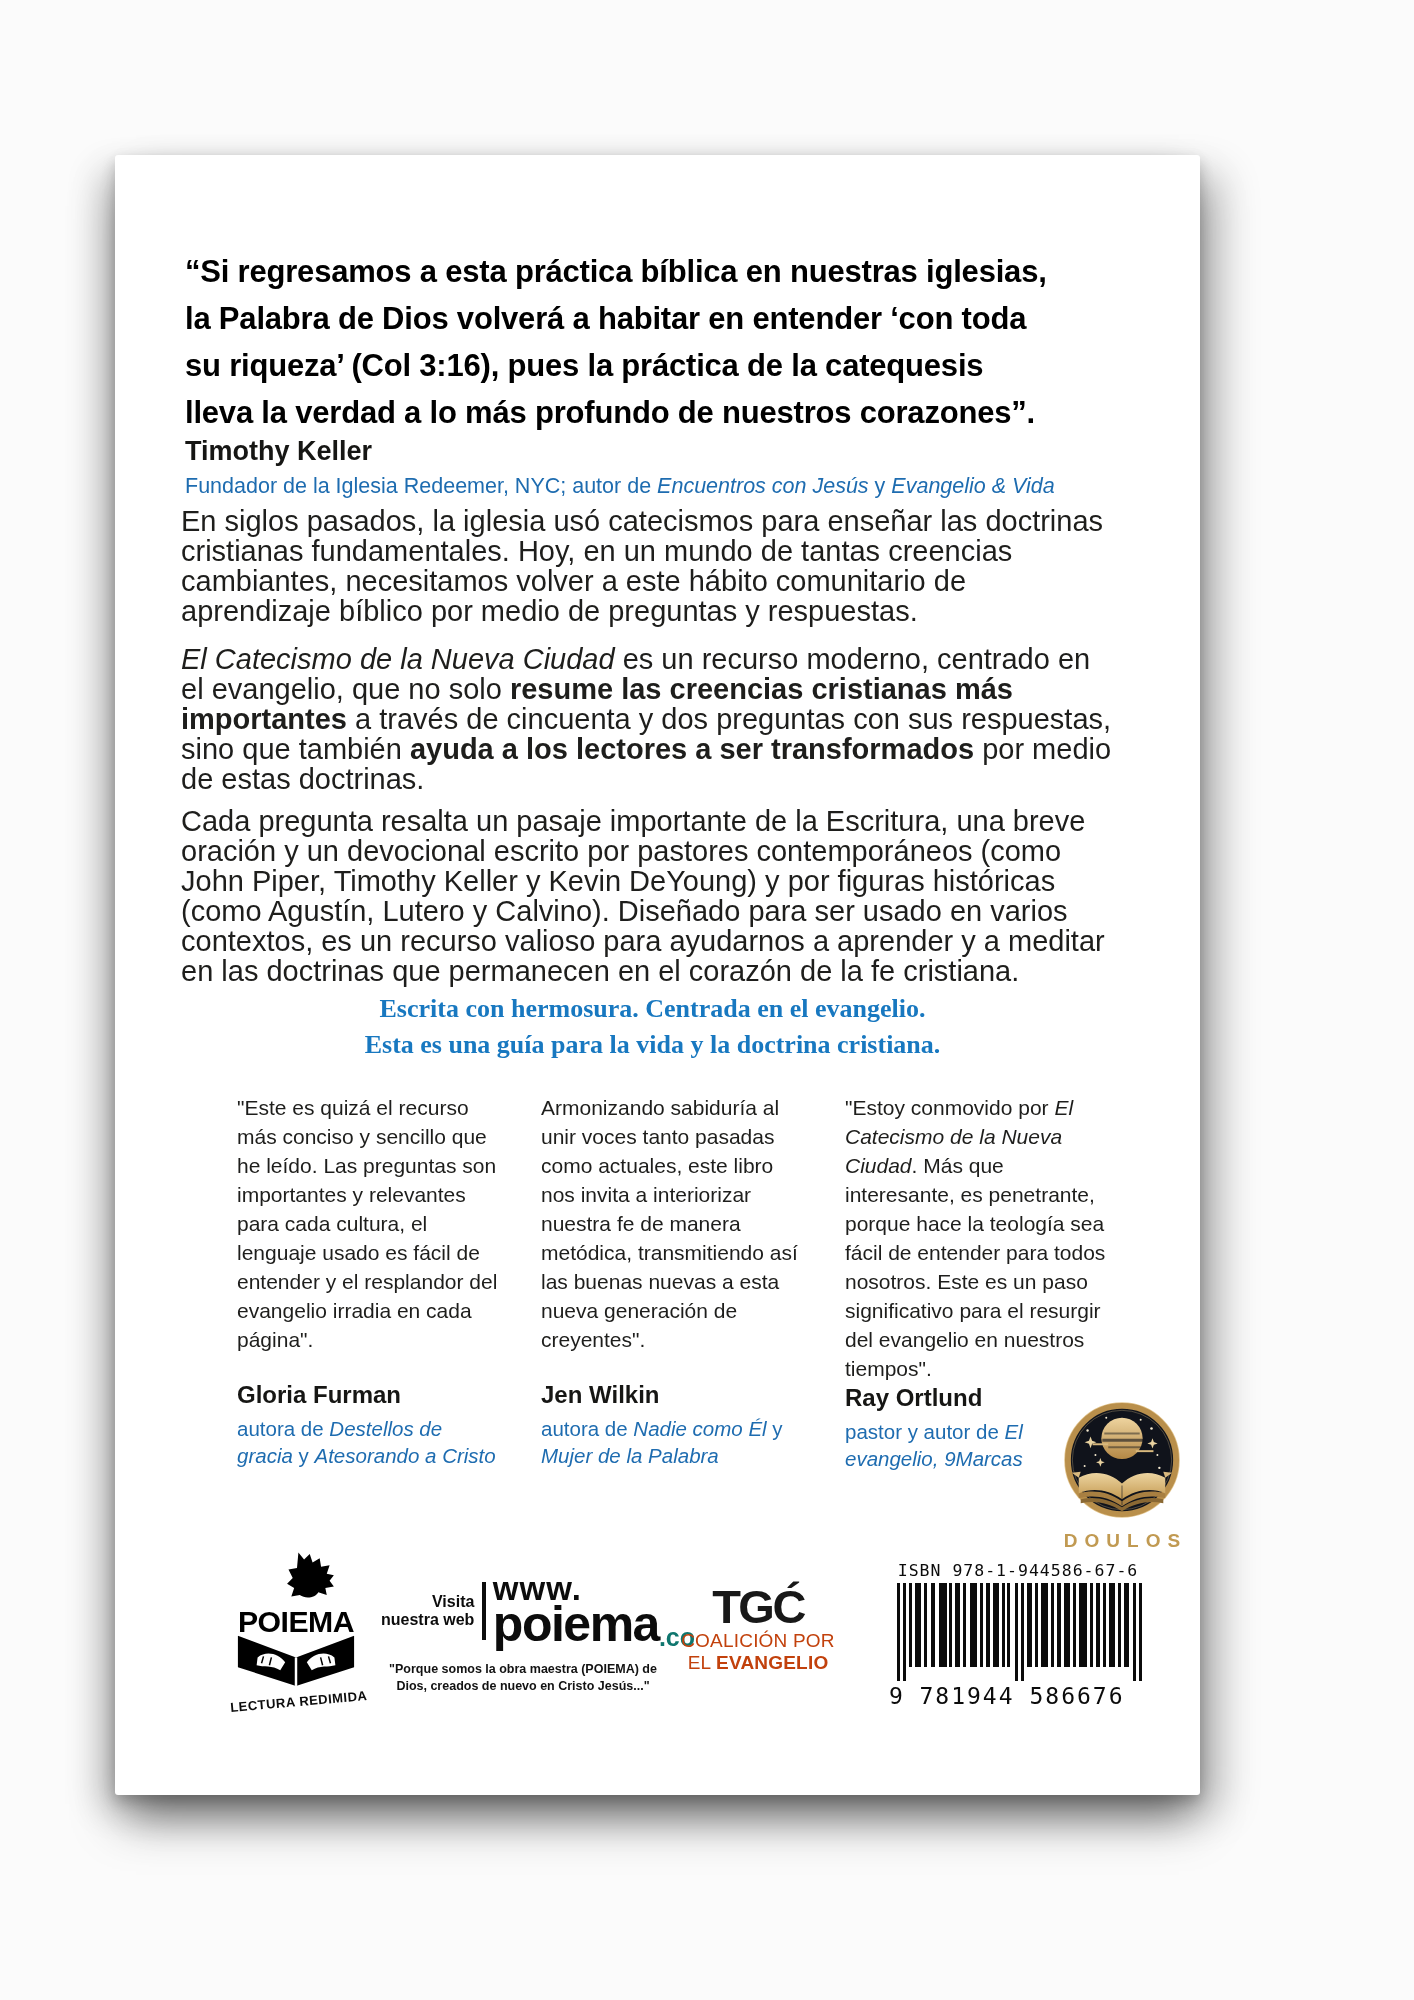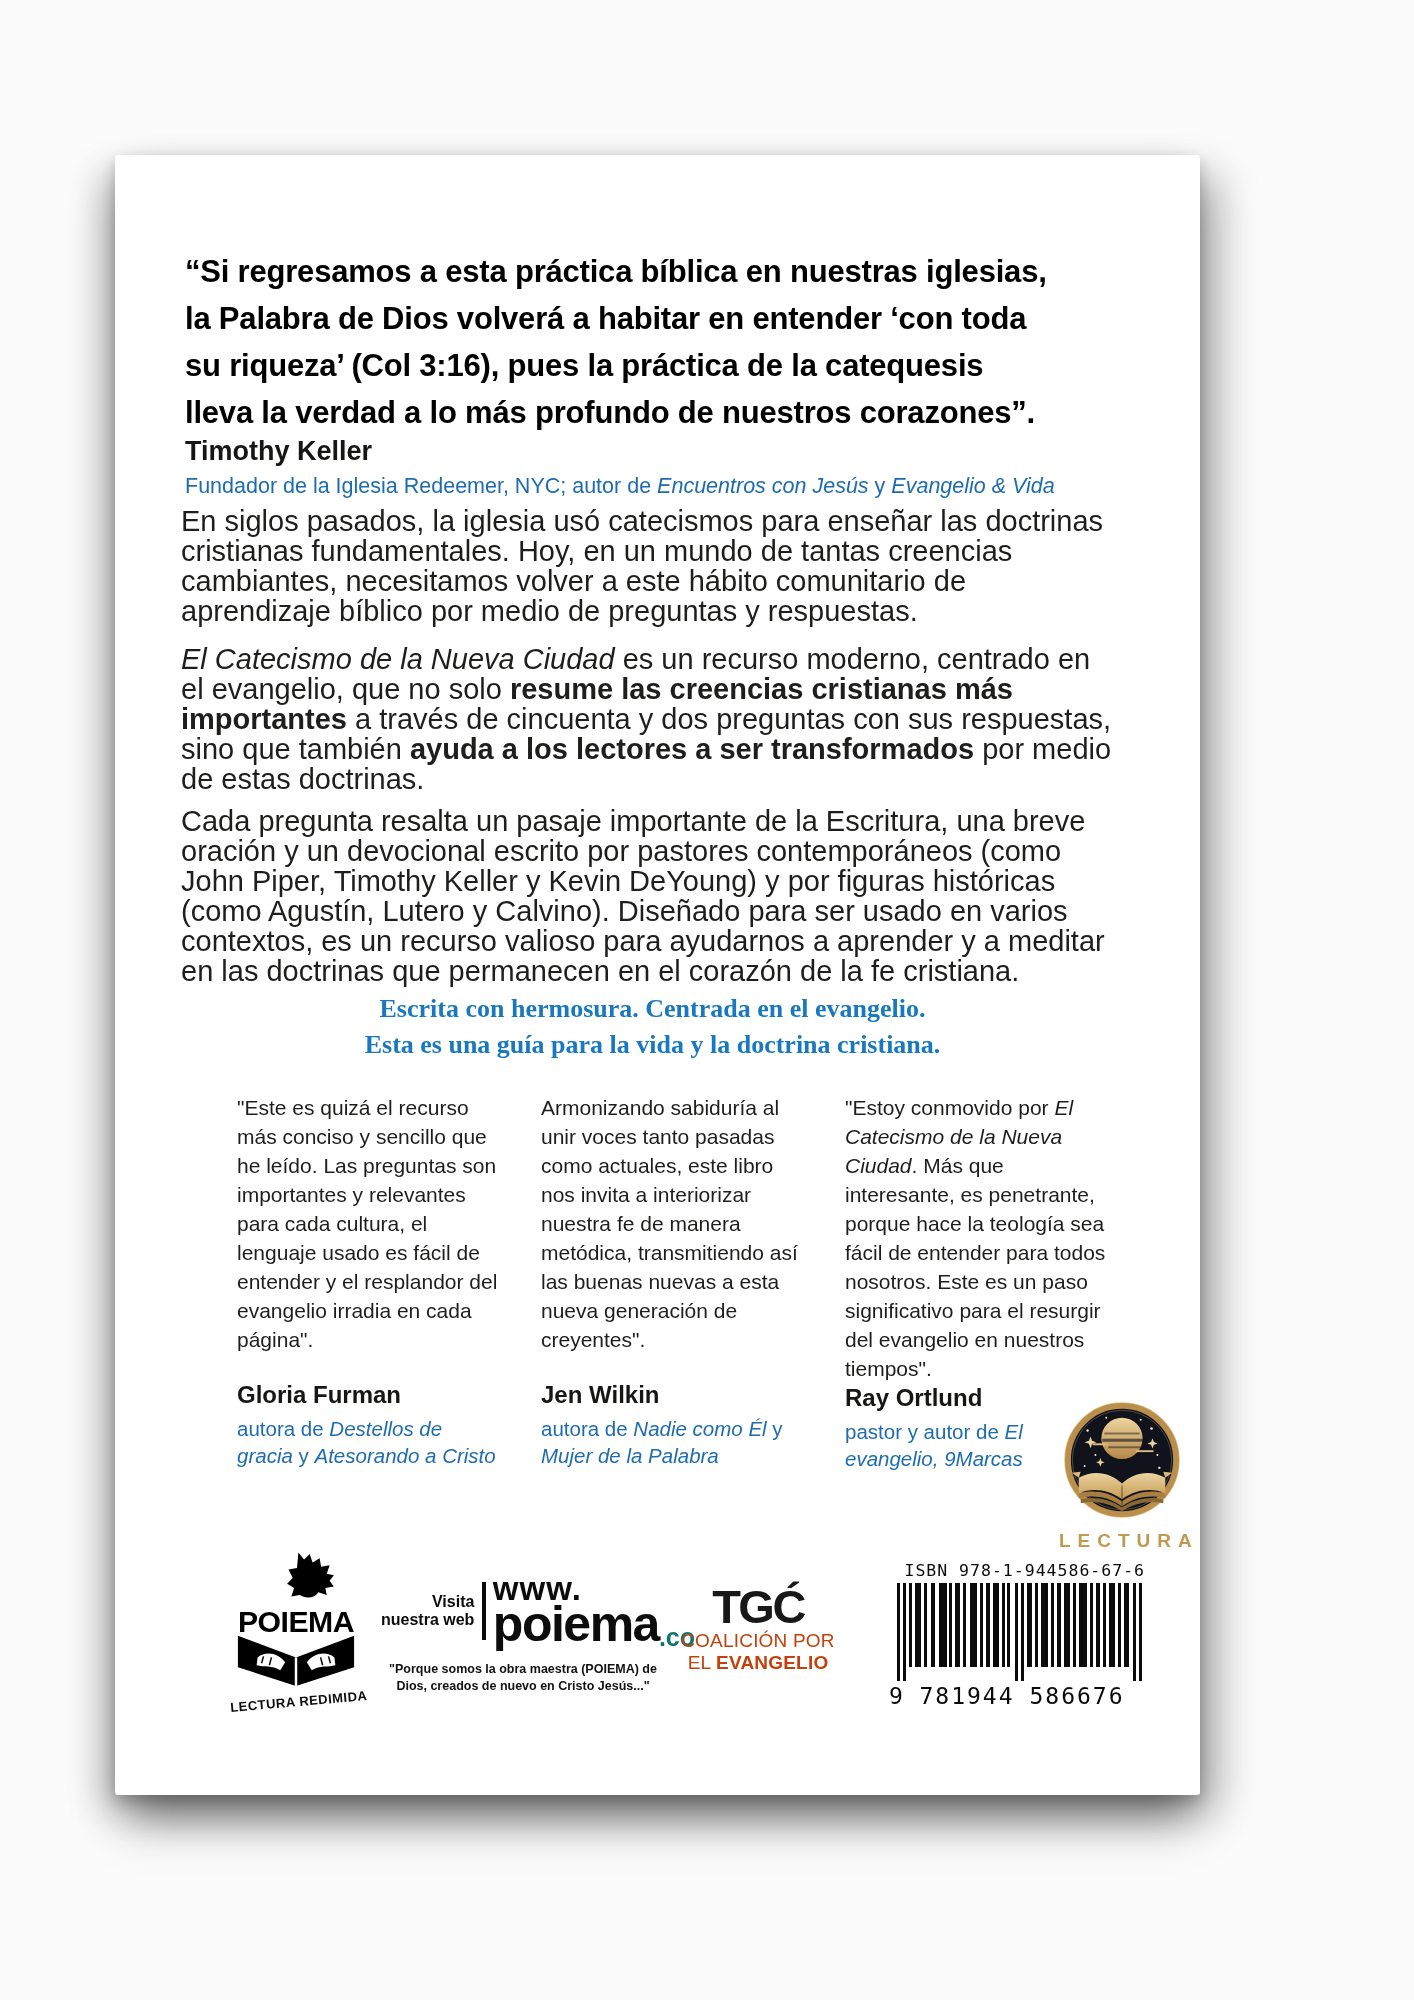--- a/index.html
+++ b/index.html
@@ -73,21 +73,21 @@
 
   .tgc{position:absolute;left:566px;top:1428px;width:154px;text-align:center;color:#181818;}
   .tgc-acronym{font-size:47px;font-weight:bold;letter-spacing:-2.5px;line-height:1;}
   .tgc-line{font-size:19px;line-height:22px;letter-spacing:0.2px;color:#c2410c;}
   .tgc-line:first-of-type{margin-top:16px;}
   .tgc-bold{font-weight:bold;}
 
   .barcode{position:absolute;left:776px;top:1406px;width:254px;}
   .isbn-label{
     font-family:"DejaVu Sans Mono", monospace;font-size:16.5px;letter-spacing:1px;
-    text-align:right;white-space:nowrap;color:#0b0b0b;margin-bottom:3px;
+    text-align:center;white-space:nowrap;color:#0b0b0b;margin-bottom:3px;
   }
   .bars{display:block;}
   .barcode-digits{position:relative;height:26px;font-family:"DejaVu Sans Mono", monospace;font-size:23px;color:#0b0b0b;}
   .bd-1{position:absolute;left:-2px;top:0;}
   .bd-2{position:absolute;left:26px;width:100px;text-align:center;top:0;letter-spacing:2px;}
   .bd-3{position:absolute;left:136px;width:100px;text-align:center;top:0;letter-spacing:2px;}
 </style>
 </head>
 <body>
 
@@ -163,21 +163,21 @@
       <path d="M91 38 l1.4 3.8 3.8 1.4 -3.8 1.4 -1.4 3.8 -1.4 -3.8 -3.8 -1.4 3.8 -1.4 Z" fill="#e8d2a0"></path>
       <path d="M38 58 l1.2 3.2 3.2 1.2 -3.2 1.2 -1.2 3.2 -1.2 -3.2 -3.2 -1.2 3.2 -1.2 Z" fill="#e8d2a0"></path>
       <path d="M16 78 l-7 -5 9 -1 Z" fill="#d9b97e"></path>
       <path d="M104 78 l7 -5 -9 -1 Z" fill="#d9b97e"></path>
       <path d="M60 84 C48 72 30 70 16 78 L16 94 C30 88 46 90 60 100 Z" fill="url(#pageGrad)"></path>
       <path d="M60 84 C72 72 90 70 104 78 L104 94 C90 88 74 90 60 100 Z" fill="url(#pageGrad)"></path>
       <path d="M16 94 C30 90 46 92 60 102 C74 92 90 90 104 94 L104 99 C90 95 74 97 60 107 C46 97 30 95 16 99 Z" fill="#a87f41"></path>
       <path d="M18 100 C31 97 46 99 60 108 C74 99 89 97 102 100 L102 104 C89 101 74 103 60 112 C46 103 31 101 18 104 Z" fill="#8a6833"></path>
       <line x1="60" y1="86" x2="60" y2="106" stroke="#10131b" stroke-opacity="0.4" stroke-width="1.5"></line>
     </svg>
-    <div class="doulos-name">LECTURA</div>
+    <div class="doulos-name">DOULOS</div>
   </div>
 
   <div class="poiema">
     <svg width="128" height="136" viewBox="0 0 130 138">
       <g transform="translate(30,0) scale(0.72)">
         <path d="M52 2 L60 12 L68 4 L72 16 L82 10 L84 22 L96 20 L92 32 L102 34 L96 42 L102 50 L90 52 L92 62 L80 58 C76 66 62 68 54 62 L42 64 L46 52 L36 46 L44 38 L38 26 L50 24 Z" fill="#000"></path>
       </g>
       <text x="65" y="82" text-anchor="middle" font-family="Liberation Sans, sans-serif" font-size="30" font-weight="bold" letter-spacing="-0.5" fill="#000" stroke="#fff" stroke-width="2" paint-order="stroke" textLength="118" lengthAdjust="spacingAndGlyphs">POIEMA</text>
       <path d="M6 86 L65 108 L124 86 L124 118 L65 137 L6 118 Z" fill="#000"></path>
       <line x1="65" y1="108" x2="65" y2="137" stroke="#fff" stroke-width="2.5"></line>

